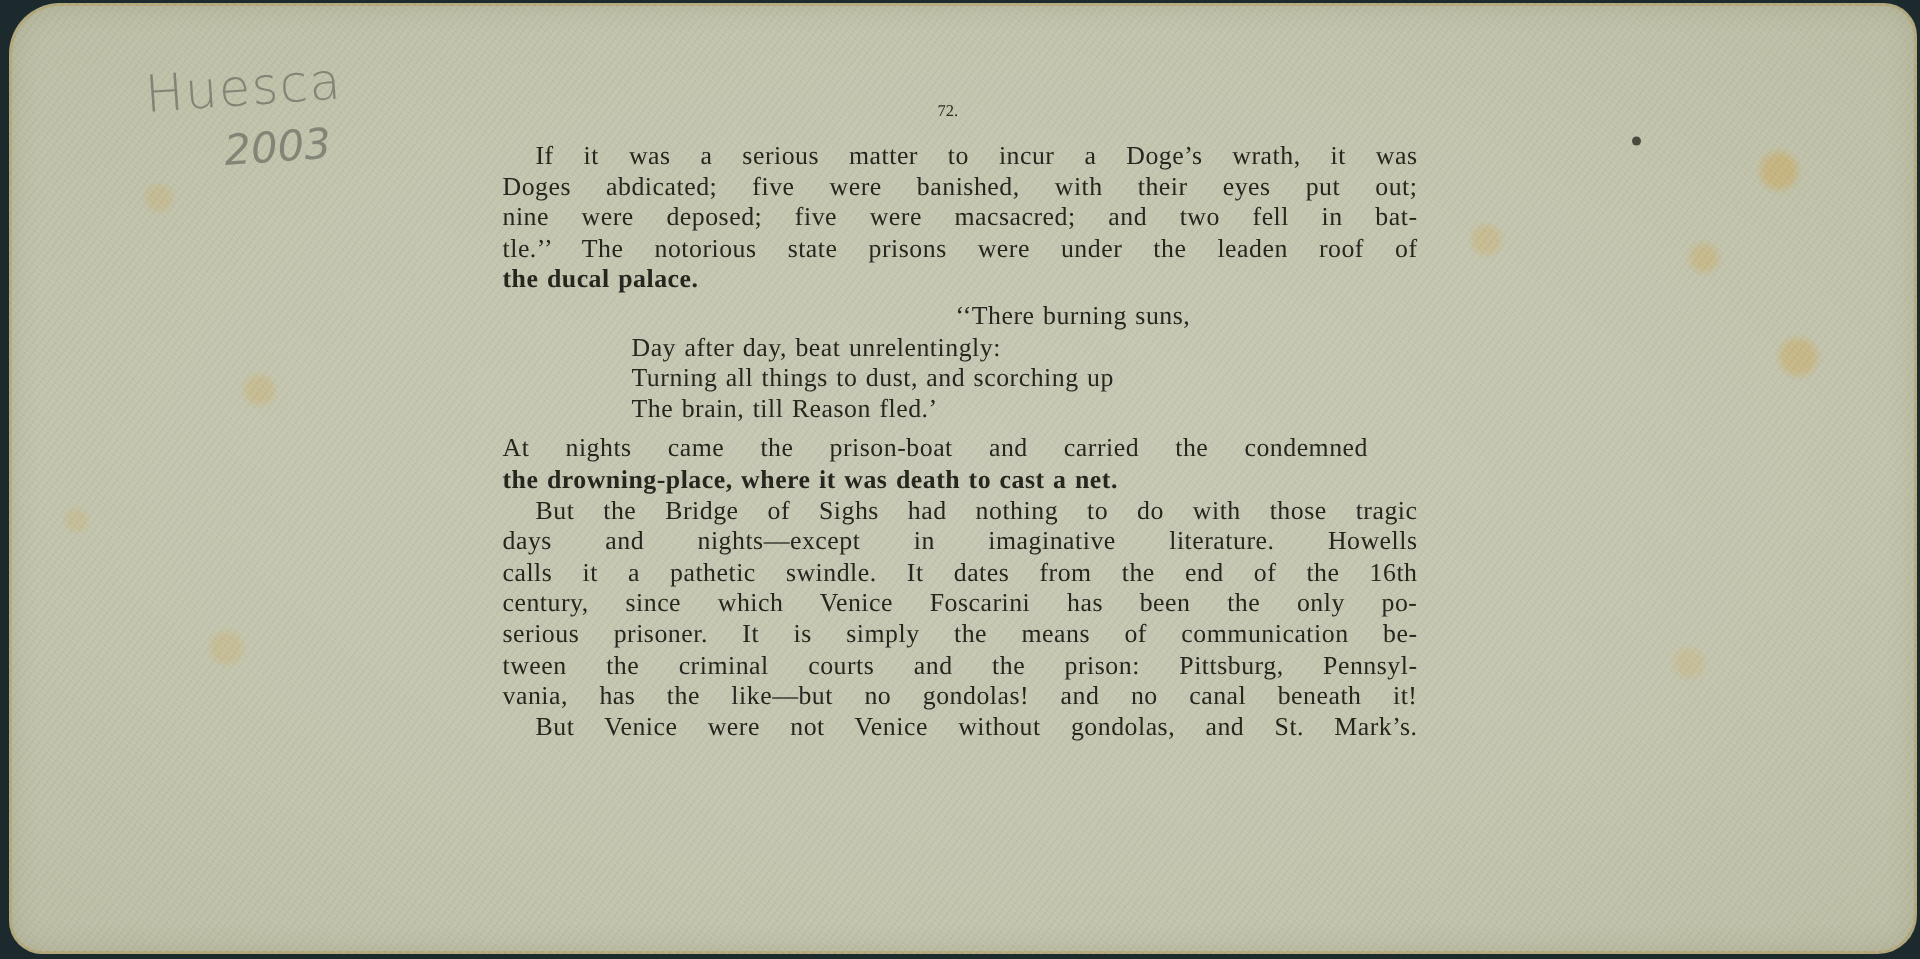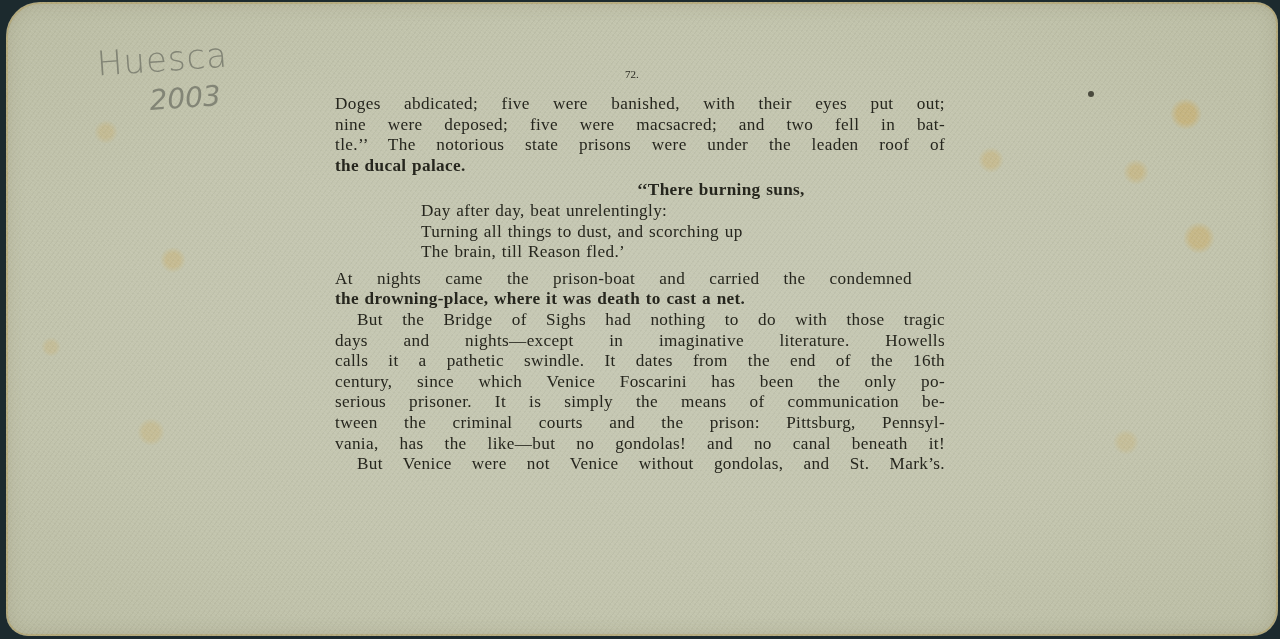--- a/index.html
+++ b/index.html
@@ -56,37 +56,38 @@
     letter-spacing: 0.35px; word-spacing: 1px;
   }
   .line {
     display: block; height: 20.6px; line-height: 20.6px;
     white-space: nowrap; text-align: justify; text-align-last: justify;
   }
   .line.last { text-align-last: left; font-weight: bold; }
   .line.indent { padding-left: 22px; }
   .verse { display: block; margin: 4px 0 6px 86px; }
   .verse .line { text-align-last: left; }
-  .verse .line.first { padding-left: 216px; font-weight: bold; }
+  .verse .line.first { padding-left: 216px; }
 </style>
 </head>
 <body>
 
 <div class="card">
   <div class="pin-hole"></div>
 
   <div class="annotation">
     <span class="place">Huesca</span>
     <span class="year">2003</span>
   </div>
 
   <div class="page-number">72.</div>
 
   <div class="text-block">
     <div>
+      <span class="line indent">If it was a serious matter to incur a Doge’s wrath, it was</span>
       <span class="line">Doges abdicated; five were banished, with their eyes put out;</span>
       <span class="line">nine were deposed; five were macsacred; and two fell in bat-</span>
       <span class="line">tle.’’  The notorious state prisons were under the leaden roof of</span>
       <span class="line last">the ducal palace.</span>
     </div>
 
     <div class="verse">
       <span class="line first">‘‘There burning suns,</span>
       <span class="line">Day after day, beat unrelentingly:</span>
       <span class="line">Turning all things to dust, and scorching up</span>

